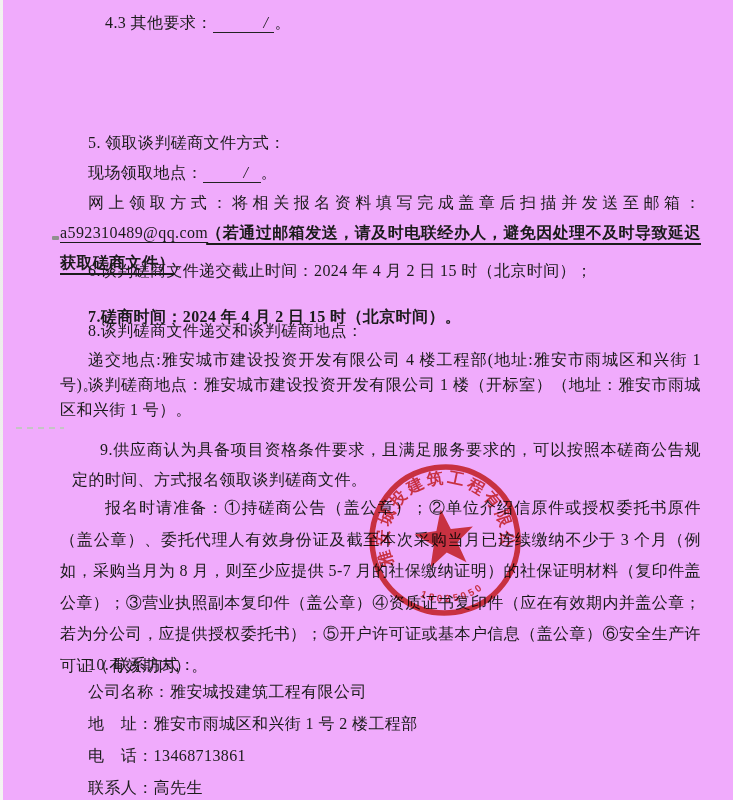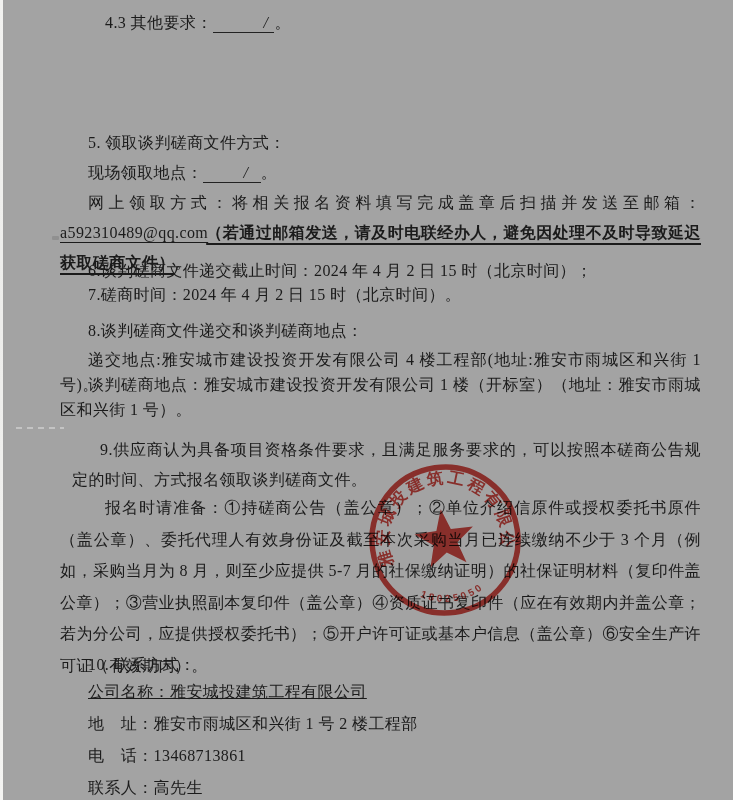--- a/index.html
+++ b/index.html
@@ -1,18 +1,18 @@
 <!DOCTYPE html>
 <html><head>
 <meta charset="utf-8">
 <style>
   html,body { margin:0; padding:0; background:#e8e8e8; }
   .page {
     position:relative; width:733px; height:800px; margin:0 auto;
-    background:#a3a3a3;
+    background:#f0abfc;
     font-family:"Liberation Serif","DejaVu Serif",serif;
     color:#1b1b1b; font-size:16px; letter-spacing:0.4px;
     overflow:hidden;
   }
   .blk { position:absolute; left:60px; right:32px; margin:0; line-height:30px; text-align:justify; }
   .ind28 { text-indent:28px; }
   .ind30 { text-indent:30px; }
   .ind45 { text-indent:45px; }
   .lh25 { line-height:25px; }
   .lh31 { line-height:31.5px; }
@@ -58,35 +58,35 @@
 
 
   <p class="blk ind28" style="top:128px;">5. 领取谈判磋商文件方式：</p>
 
   <p class="blk ind28" style="top:158px;"><span>现场领取地点：</span><span class="blank wide">/</span><span>。</span></p>
 
   <p class="blk ind28" style="top:188px;"><span>网上领取方式：将相关报名资料填写完成盖章后扫描并发送至邮箱：</span><span class="u">a592310489@qq.com</span><span class="u2 bold" style="margin-left:-2px;">（若通过邮箱发送，请及时电联经办人，避免因处理不及时导致延迟获取磋商文件）</span><span>。</span></p>
 
   <p class="blk ind28" style="top:256px;">6.谈判磋商文件递交截止时间：2024 年 4 月 2 日 15 时（北京时间）；</p>
 
-  <p class="blk ind28" style="top:280px;">7.磋商时间：2024 年 4 月 2 日 15 时（北京时间）。</p>
+  <p class="blk ind28" style="top:302px;font-weight:bold;">7.磋商时间：2024 年 4 月 2 日 15 时（北京时间）。</p>
 
   <p class="blk ind28" style="top:316px;">8.谈判磋商文件递交和谈判磋商地点：</p>
 
   <p class="blk ind28 lh25" style="top:347px;">递交地点:雅安城市建设投资开发有限公司 4 楼工程部(地址:雅安市雨城区和兴街 1 号)。</p>
 
   <p class="blk ind28 lh25" style="top:372px;">谈判磋商地点：雅安城市建设投资开发有限公司 1 楼（开标室）（地址：雅安市雨城区和兴街 1 号）。</p>
 
   <p class="blk ind28" style="top:435px;margin-left:12px;">9.供应商认为具备项目资格条件要求，且满足服务要求的，可以按照本磋商公告规定的时间、方式报名领取谈判磋商文件。</p>
 
   <p class="blk ind45 lh31" style="top:492px;">报名时请准备：①持磋商公告（盖公章）；②单位介绍信原件或授权委托书原件（盖公章）、委托代理人有效身份证及截至本次采购当月已连续缴纳不少于 3 个月（例如，采购当月为 8 月，则至少应提供 5-7 月的社保缴纳证明）的社保证明材料（复印件盖公章）；③营业执照副本复印件（盖公章）④资质证书复印件（应在有效期内并盖公章；若为分公司，应提供授权委托书）；⑤开户许可证或基本户信息（盖公章）⑥安全生产许可证（有效期内）。</p>
 
   <p class="blk ind28" style="top:650px;">10. 联系方式：</p>
 
-  <p class="blk ind28 lh20" style="top:682px;text-decoration:underline;"><span>公司名称：</span><span>雅安城投建筑工程有限公司</span></p>
+  <p class="blk ind28 lh20" style="top:682px;"><span>公司名称：</span><span>雅安城投建筑工程有限公司</span></p>
 
   <p class="blk ind28 lh20" style="top:714px;"><span>地　址：</span><span>雅安市雨城区和兴街 1 号 2 楼工程部</span></p>
 
   <p class="blk ind28 lh20" style="top:746px;"><span>电　话：</span><span>13468713861</span></p>
 
   <p class="blk ind28 lh20" style="top:778px;"><span>联系人：</span><span>高先生</span></p>
 
   <svg class="seal" viewBox="0 0 160 160">
     <defs>
       <path id="sealArcTop" d="M 26.4 99.5 A 57 57 0 1 1 133.6 99.5" fill="none"></path>

